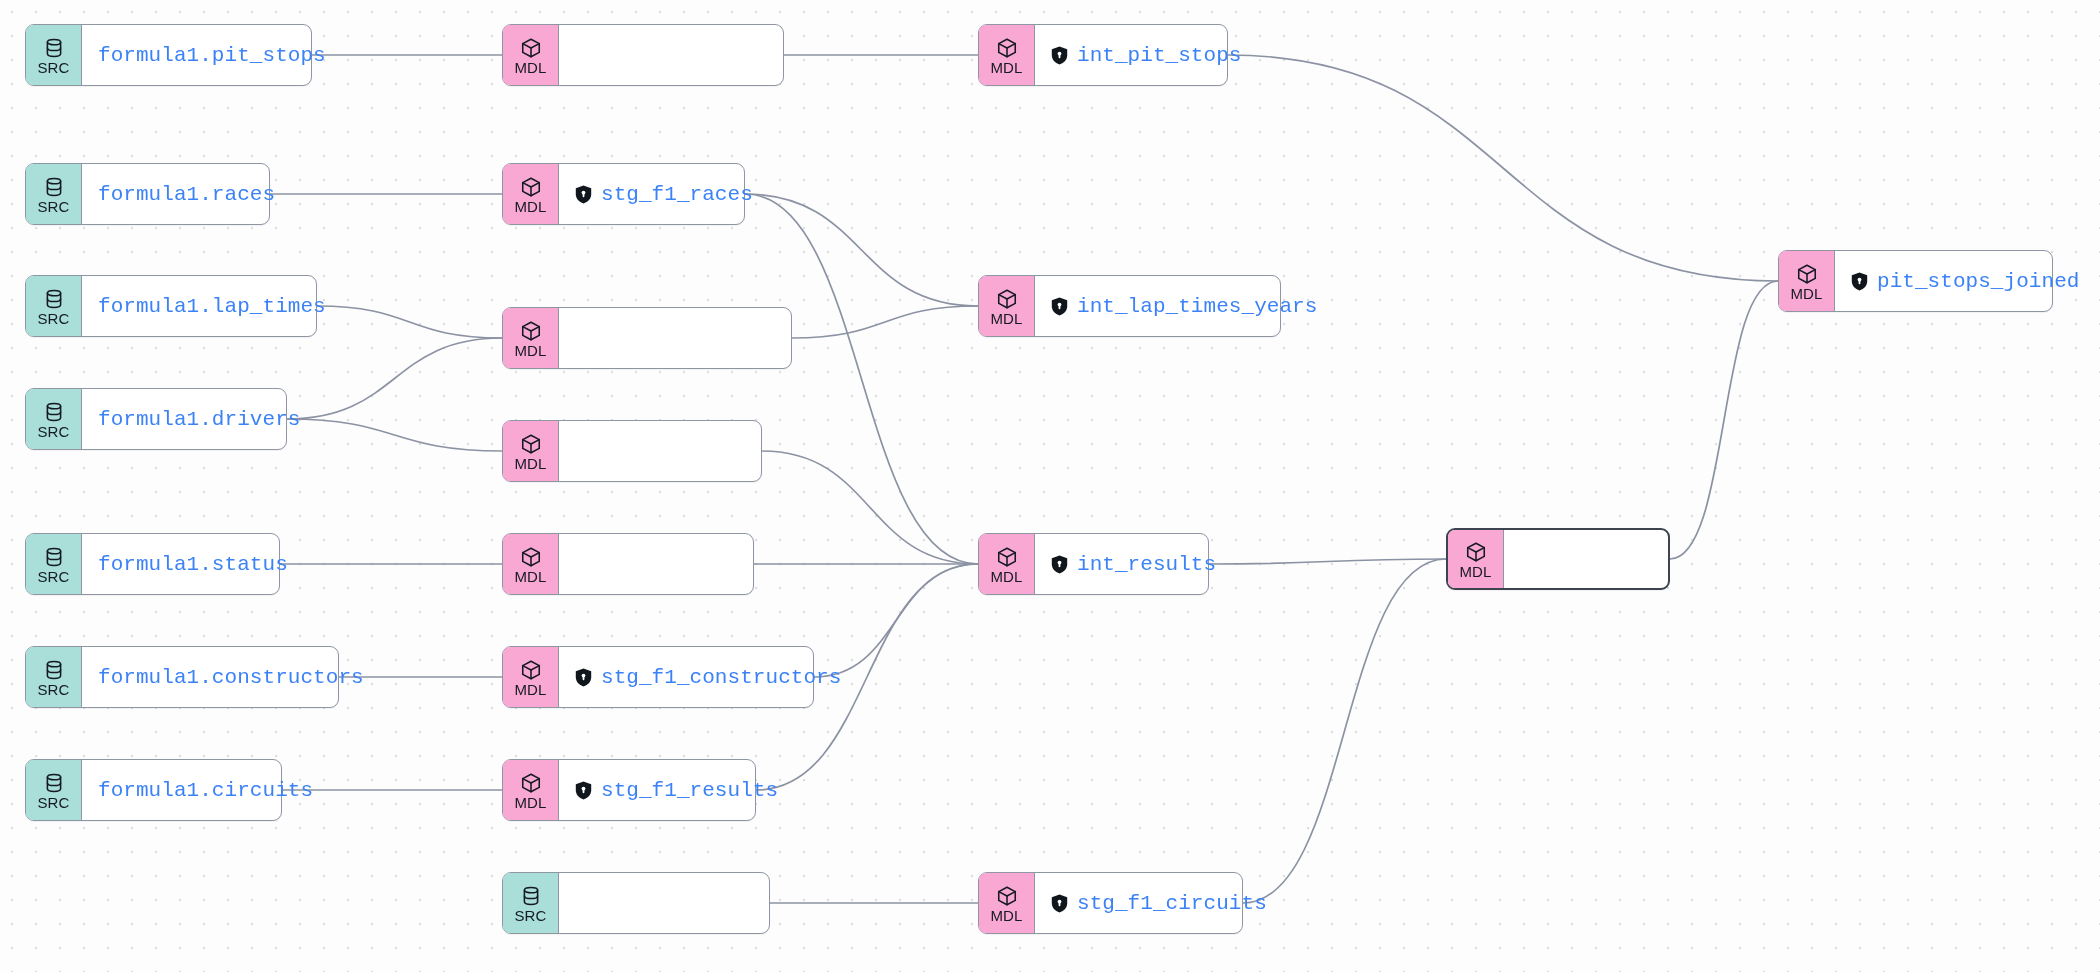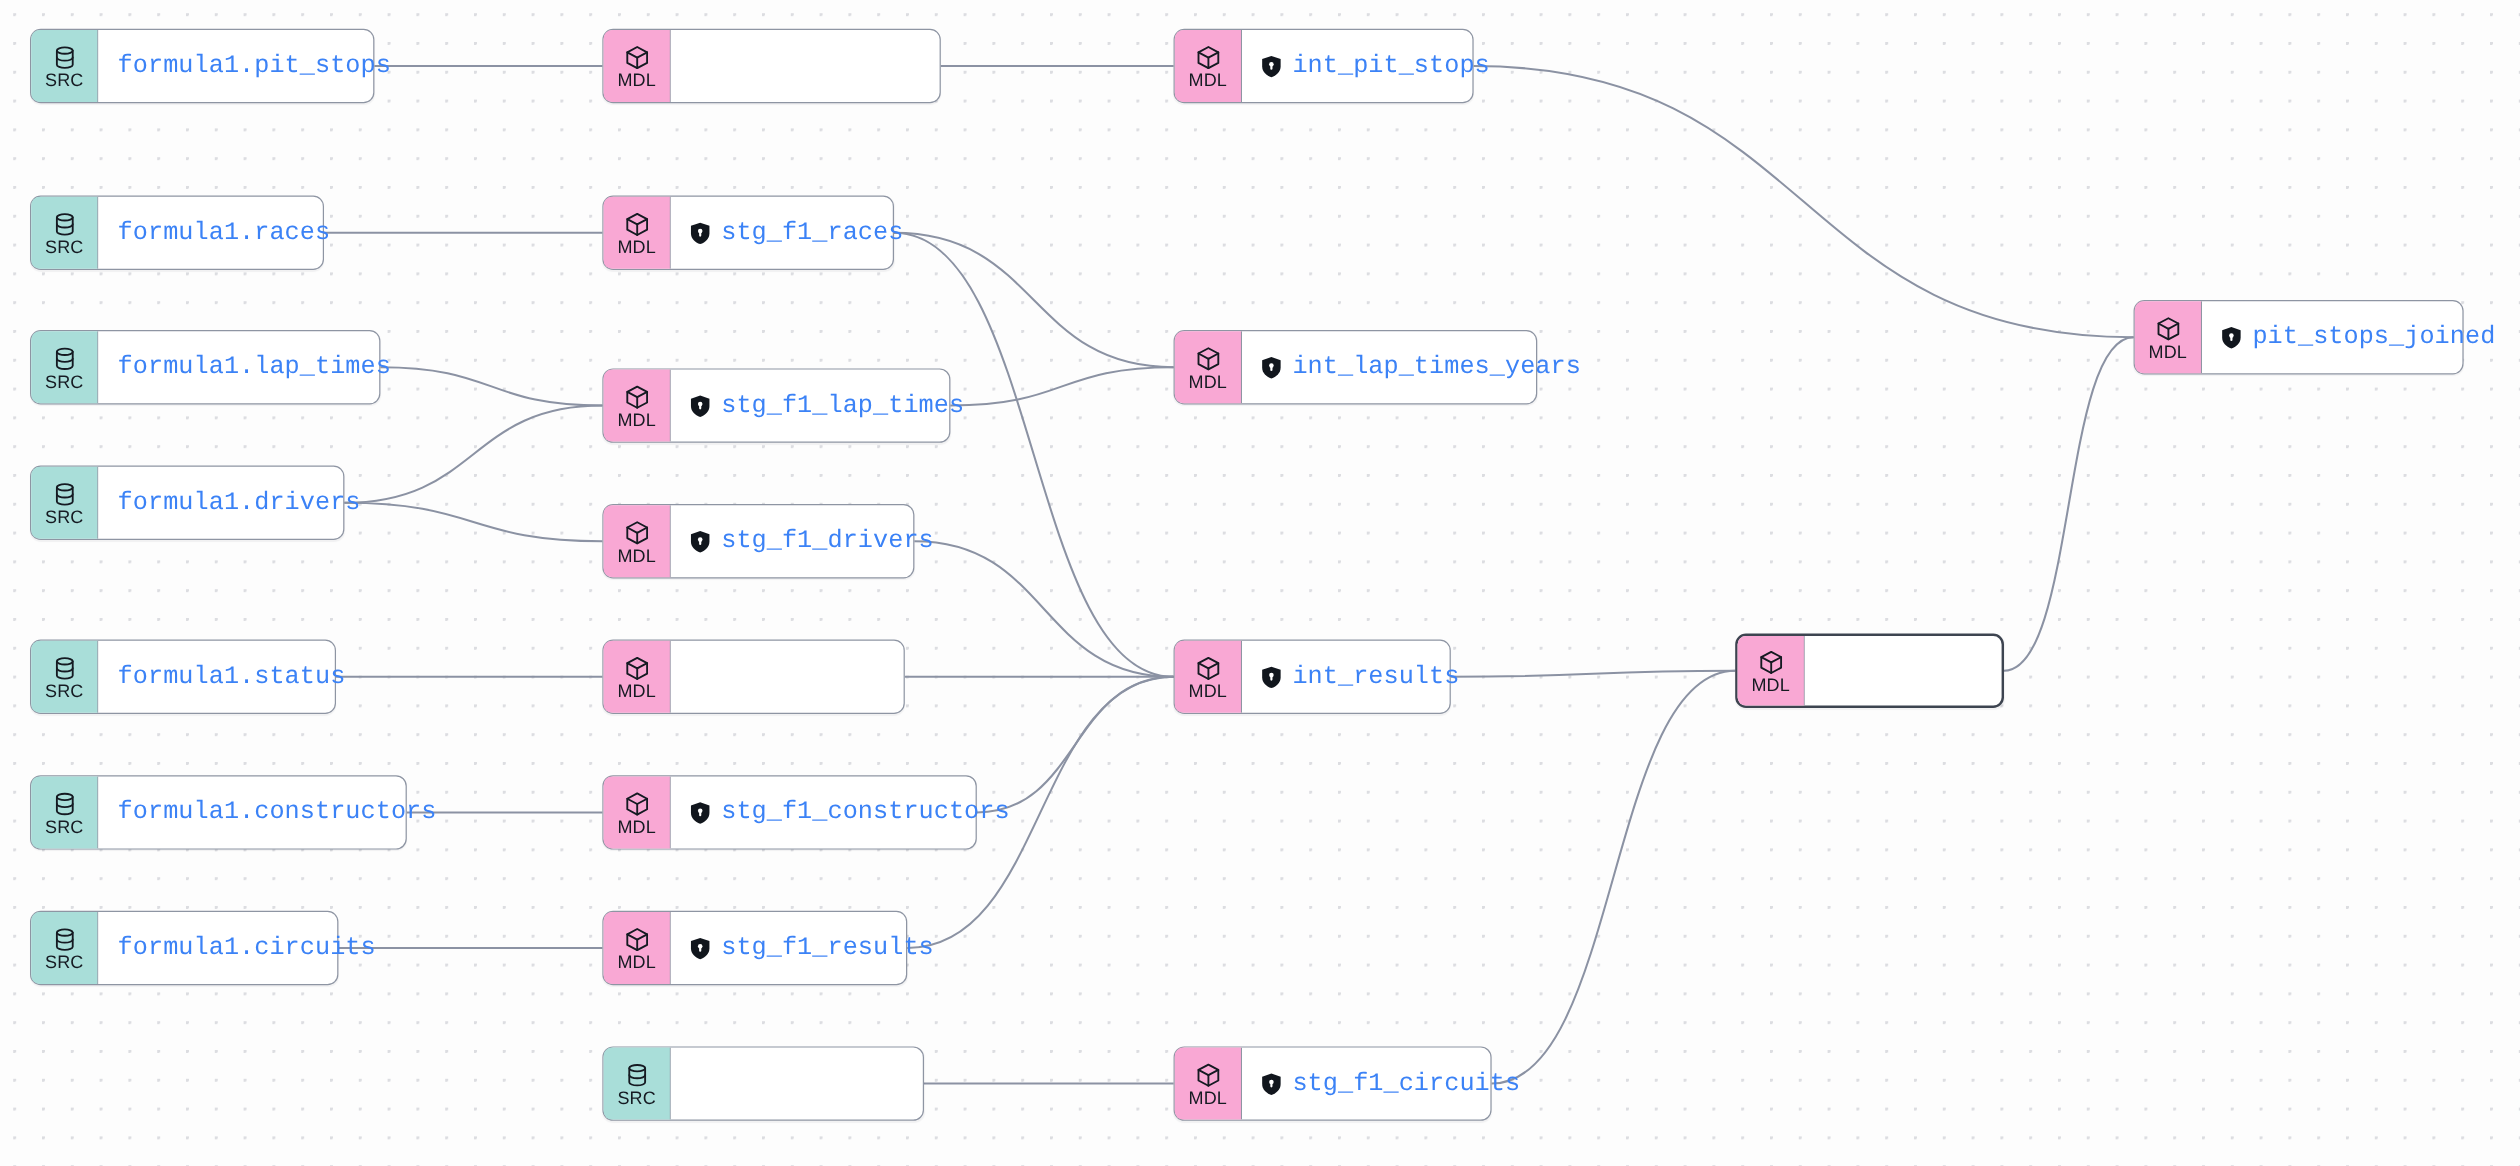--- a/index.html
+++ b/index.html
@@ -249,45 +249,29 @@
       </div>
       <div class="node" style="left: 502px; top: 307px; width: 290px;">
         <div class="badge mdl">
           <span class="glyph"><svg width="22" height="22" viewBox="0 0 24 24" fill="none" stroke="#151a22" stroke-width="1.7" stroke-linecap="round" stroke-linejoin="round">
               <path d="M12 2.4 21 7.2v9.6L12 21.6 3 16.8V7.2z"></path>
               <path d="M3 7.2 12 12l9-4.8"></path>
               <path d="M12 12v9.6"></path>
             </svg></span>
           <span class="kind">MDL</span>
         </div>
-        <div class="body">
-          <span class="shield"><svg width="17" height="19" viewBox="0 0 17 19">
-              <path d="M8.5 0.6 16.2 3.2v6.1c0 4.3-3.2 7.7-7.7 9.1C4 17 0.8 13.6 0.8 9.3V3.2z" fill="#11161d"></path>
-              <circle cx="8.5" cy="7.6" r="1.9" fill="#ffffff"></circle>
-              <rect x="7.6" y="8.2" width="1.8" height="4.0" rx="0.9" fill="#ffffff"></rect>
-            </svg></span>
-          <span class="label">stg_f1_lap_times</span>
-        </div>
       </div>
       <div class="node" style="left: 502px; top: 420px; width: 260px;">
         <div class="badge mdl">
           <span class="glyph"><svg width="22" height="22" viewBox="0 0 24 24" fill="none" stroke="#151a22" stroke-width="1.7" stroke-linecap="round" stroke-linejoin="round">
               <path d="M12 2.4 21 7.2v9.6L12 21.6 3 16.8V7.2z"></path>
               <path d="M3 7.2 12 12l9-4.8"></path>
               <path d="M12 12v9.6"></path>
             </svg></span>
           <span class="kind">MDL</span>
-        </div>
-        <div class="body">
-          <span class="shield"><svg width="17" height="19" viewBox="0 0 17 19">
-              <path d="M8.5 0.6 16.2 3.2v6.1c0 4.3-3.2 7.7-7.7 9.1C4 17 0.8 13.6 0.8 9.3V3.2z" fill="#11161d"></path>
-              <circle cx="8.5" cy="7.6" r="1.9" fill="#ffffff"></circle>
-              <rect x="7.6" y="8.2" width="1.8" height="4.0" rx="0.9" fill="#ffffff"></rect>
-            </svg></span>
-          <span class="label">stg_f1_drivers</span>
         </div>
       </div>
       <div class="node" style="left: 502px; top: 533px; width: 252px;">
         <div class="badge mdl">
           <span class="glyph"><svg width="22" height="22" viewBox="0 0 24 24" fill="none" stroke="#151a22" stroke-width="1.7" stroke-linecap="round" stroke-linejoin="round">
               <path d="M12 2.4 21 7.2v9.6L12 21.6 3 16.8V7.2z"></path>
               <path d="M3 7.2 12 12l9-4.8"></path>
               <path d="M12 12v9.6"></path>
             </svg></span>
           <span class="kind">MDL</span>

